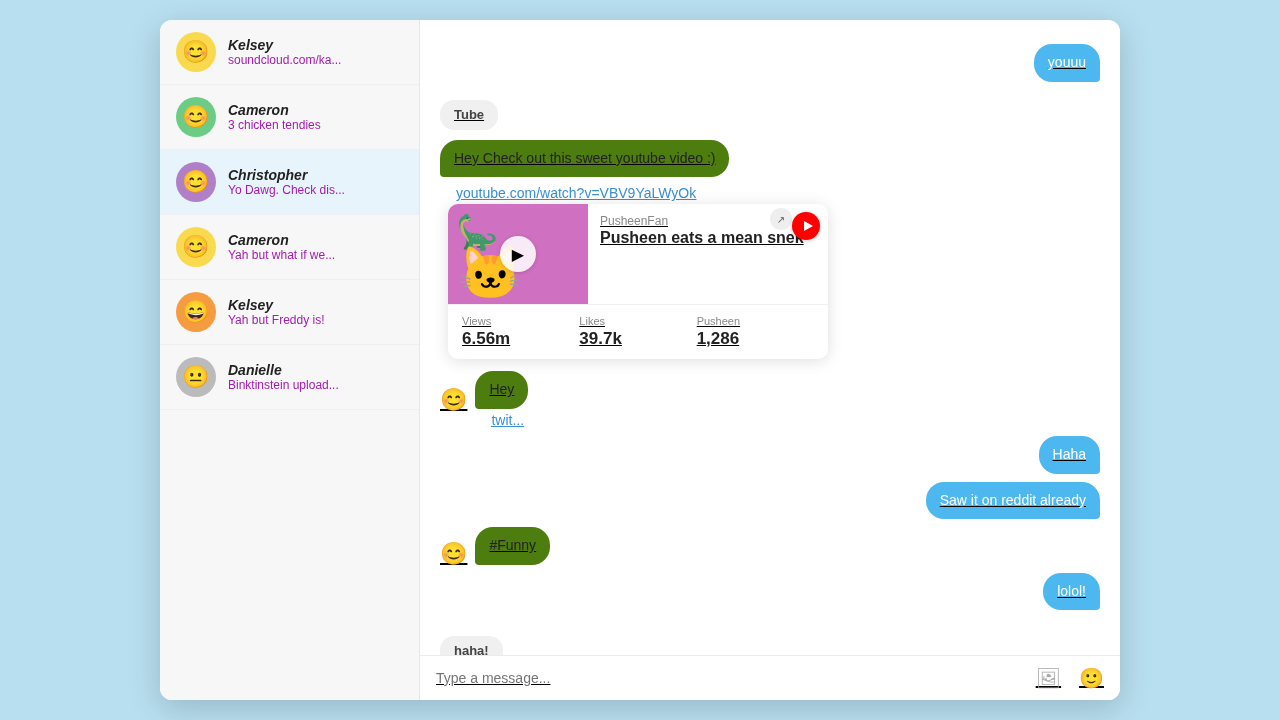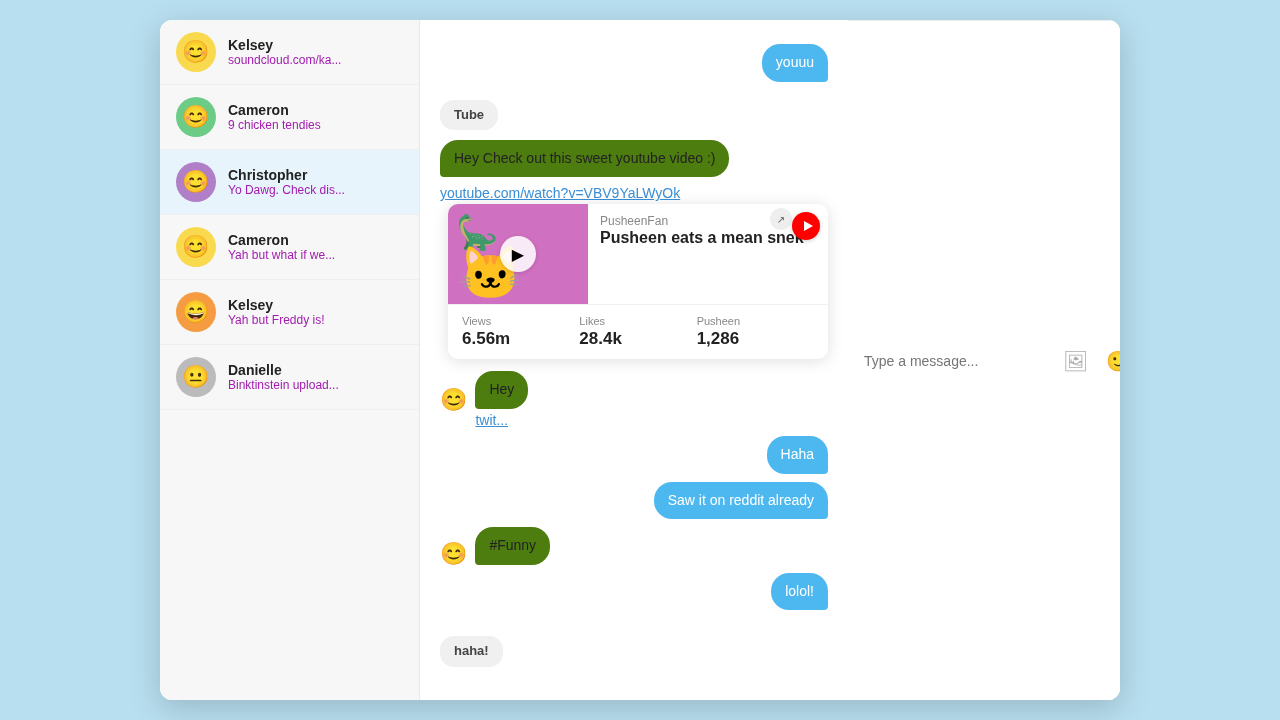--- a/index.html
+++ b/index.html
@@ -53,34 +53,37 @@
     .avatar.yellow { background: #f9d94e; }
     .avatar.green { background: #6ccc85; }
     .avatar.purple { background: #b07fc7; }
     .avatar.orange { background: #f59c42; }
     .avatar.gray { background: #bbb; }
     .sidebar-info { flex: 1; min-width: 0; }
     .sidebar-name {
       font-weight: 600;
       font-size: 14px;
       color: #222;
+      font-style: italic;
     }
     .sidebar-preview {
       font-size: 12px;
       color: #a21caf;
       white-space: nowrap;
       overflow: hidden;
       text-overflow: ellipsis;
     }
     
     .chat-area {
       flex: 1;
       display: flex;
+      flex-direction: column;
       background: #fff;
       position: relative;
+      text-decoration: underline;
     }
     .messages {
       flex: 1;
       overflow-y: auto;
       padding: 24px 20px 12px 20px;
       display: flex;
       flex-direction: column;
       gap: 8px;
     }
     
@@ -119,20 +122,21 @@
     }
     .msg-emoji {
       font-size: 22px;
       line-height: 1;
     }
     .link-text {
       color: #3a8fd6;
       text-decoration: underline;
       font-size: 14px;
       cursor: pointer;
+      margin-left: 16px;
     }
     
     .video-card {
       background: #fff;
       border-radius: 10px;
       box-shadow: 0 2px 16px rgba(0,0,0,0.13);
       display: flex;
       flex-direction: column;
       width: 380px;
       overflow: visible;
@@ -289,21 +293,21 @@
         <div class="avatar yellow">😊</div>
         <div class="sidebar-info">
           <div class="sidebar-name">Kelsey</div>
           <div class="sidebar-preview">soundcloud.com/ka...</div>
         </div>
       </div>
       <div class="sidebar-item">
         <div class="avatar green">😊</div>
         <div class="sidebar-info">
           <div class="sidebar-name">Cameron</div>
-          <div class="sidebar-preview">9 chicken tendies</div>
+          <div class="sidebar-preview">3 chicken tendies</div>
         </div>
       </div>
       <div class="sidebar-item active">
         <div class="avatar purple">😊</div>
         <div class="sidebar-info">
           <div class="sidebar-name">Christopher</div>
           <div class="sidebar-preview">Yo Dawg. Check dis...</div>
         </div>
       </div>
       <div class="sidebar-item">
@@ -368,21 +372,21 @@
                   </div>
                 </div>
               </div>
               <div class="video-stats">
                 <div class="stat">
                   <span class="stat-label">Views</span>
                   <span class="stat-value">6.56m</span>
                 </div>
                 <div class="stat">
                   <span class="stat-label">Likes</span>
-                  <span class="stat-value">28.4k</span>
+                  <span class="stat-value">39.7k</span>
                 </div>
                 <div class="stat">
                   <span class="stat-label">Pusheen</span>
                   <span class="stat-value">1,286</span>
                 </div>
               </div>
             </div>
           </div>
         </div>
 

